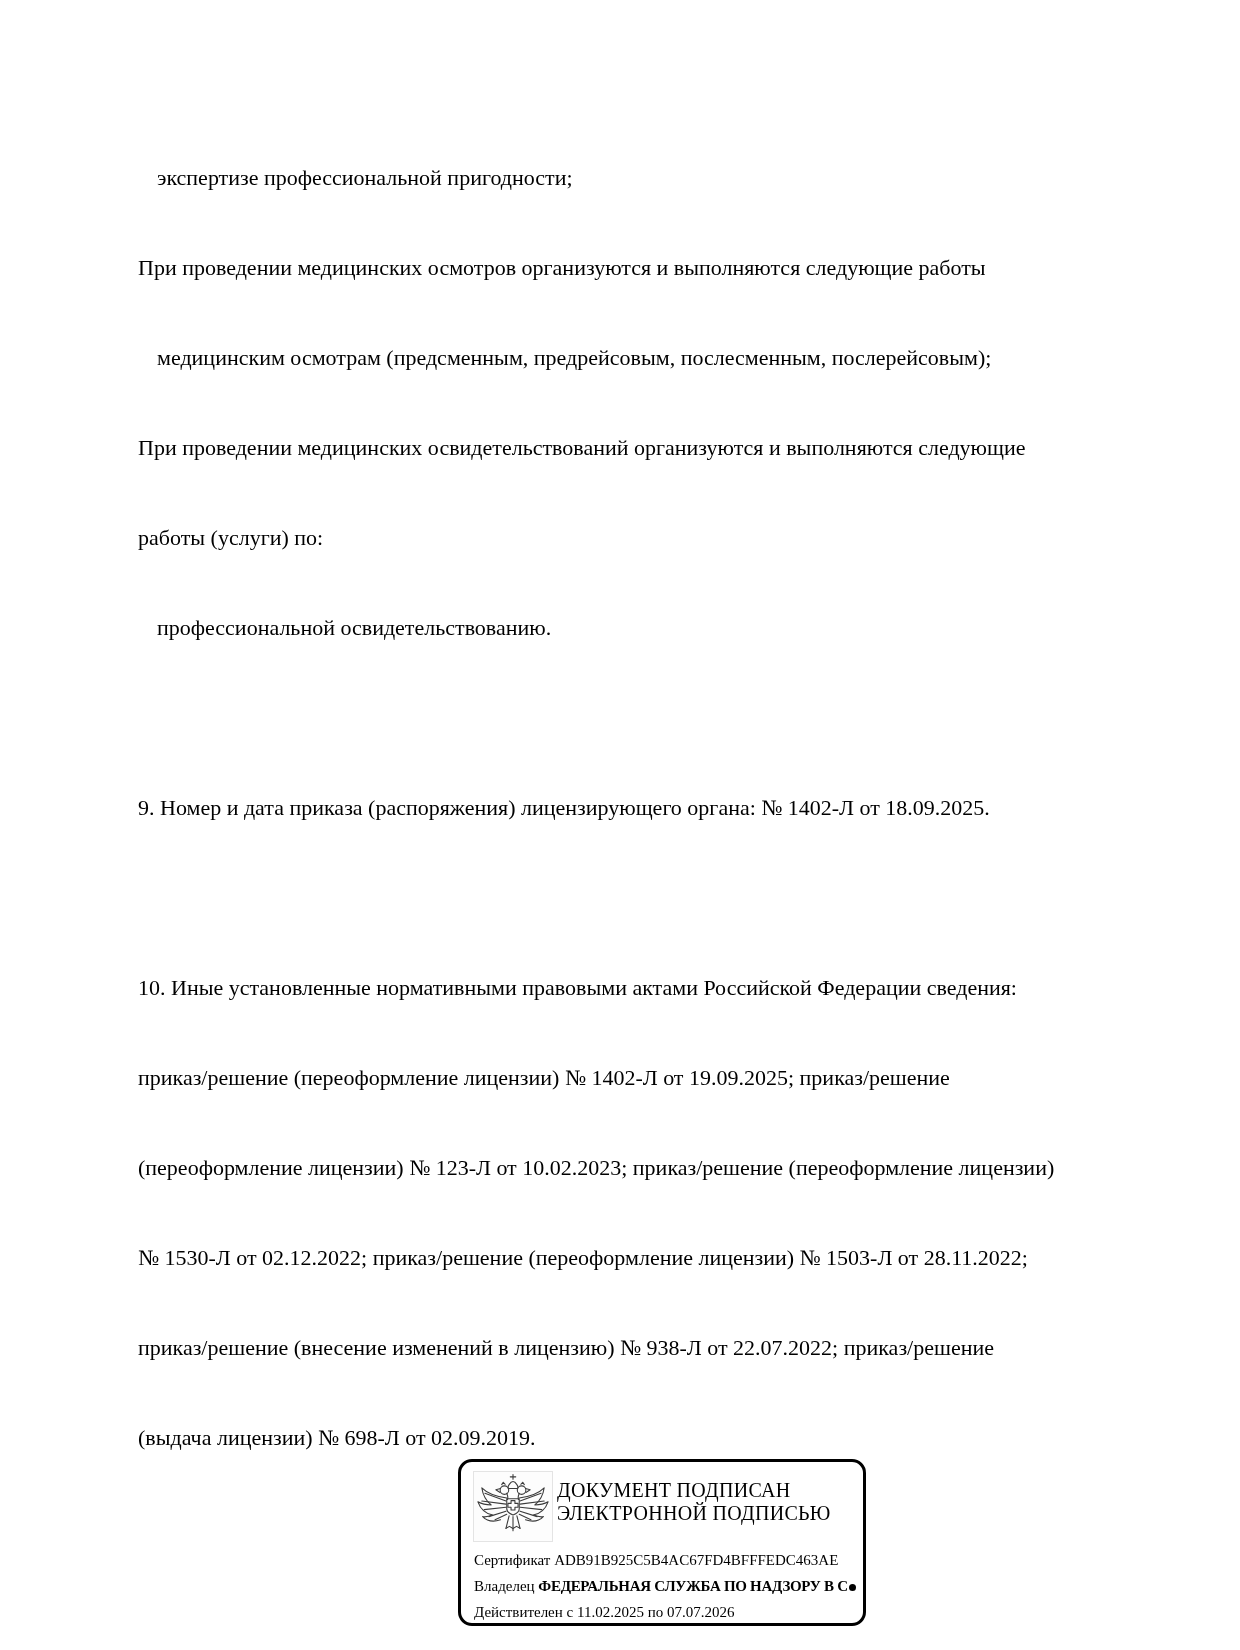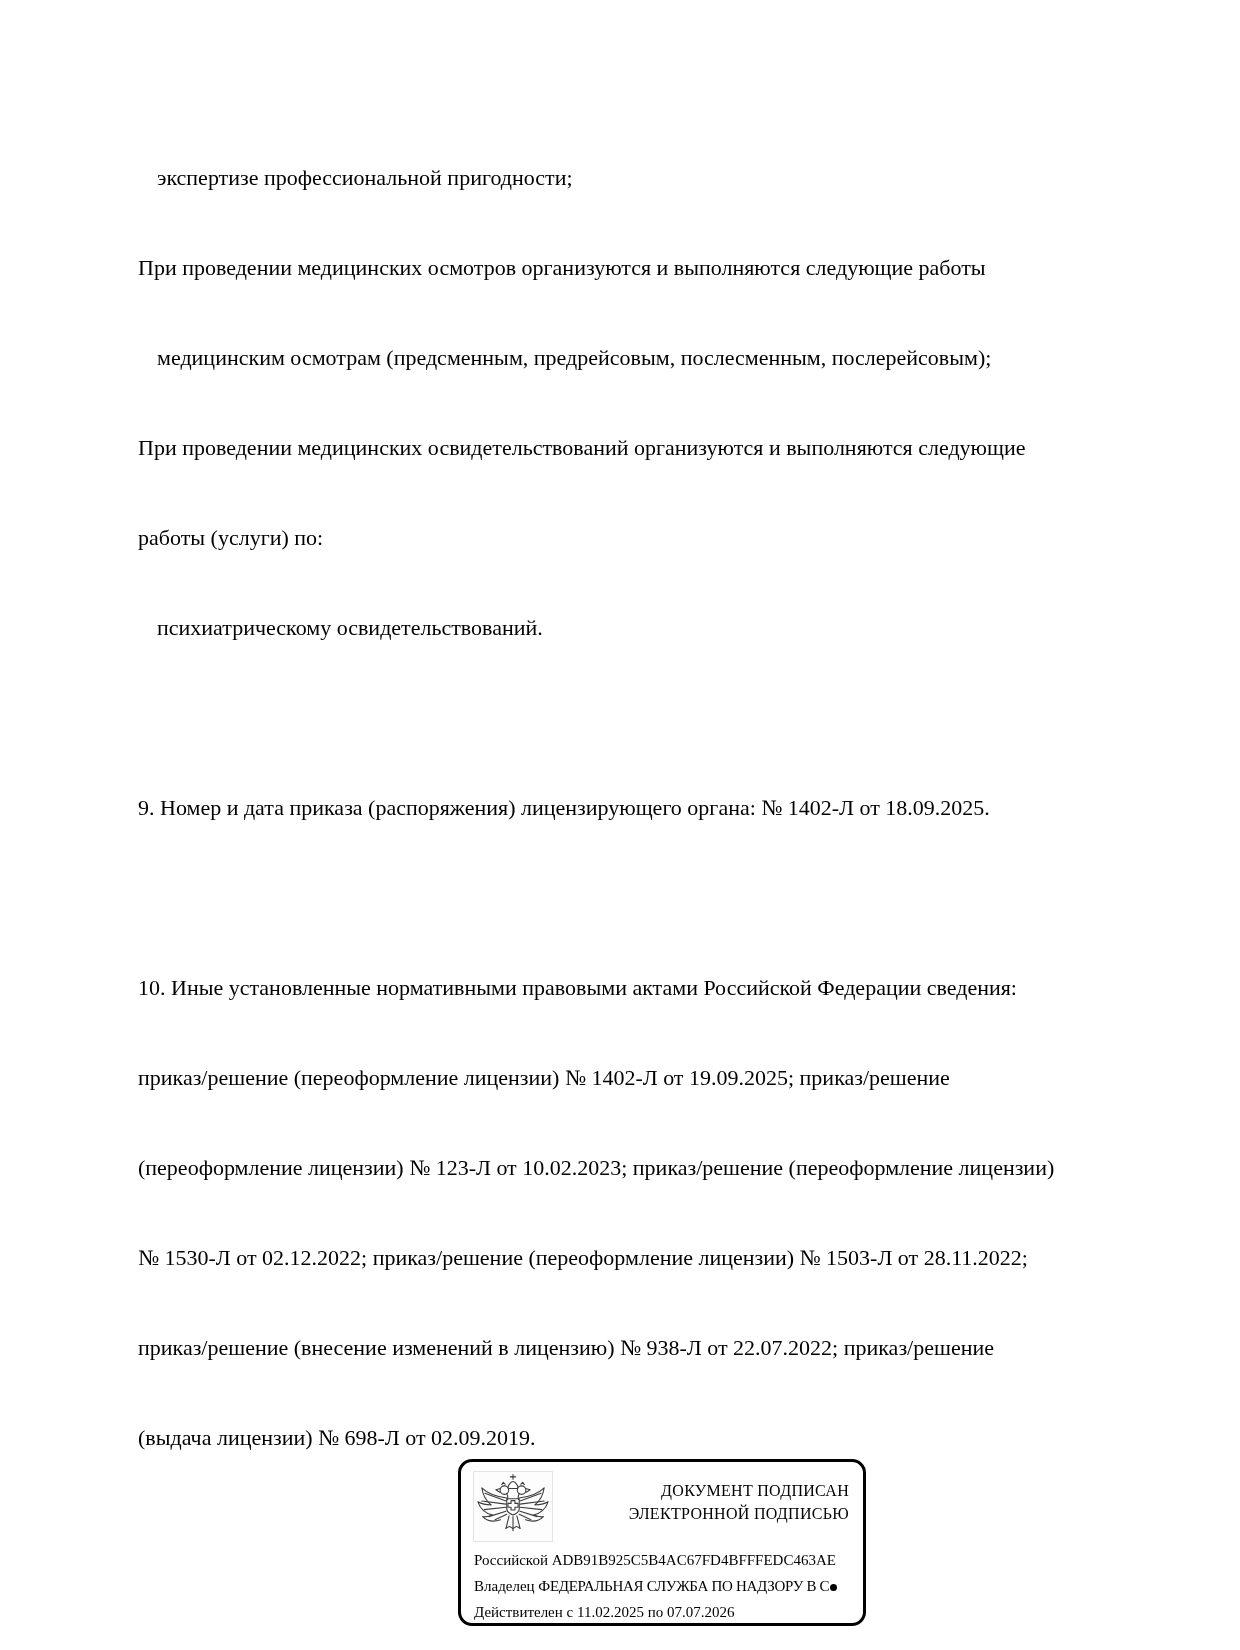--- a/index.html
+++ b/index.html
@@ -30,45 +30,45 @@
   .emblem {
     position:absolute; left:12px; top:9px;
     width:80px; height:71px;
     box-sizing:border-box;
     border:1px solid #e4e4e4;
     background:#fdfdfd;
   }
   .emblem svg { width:100%; height:100%; display:block; stroke:#3c3c3c; fill:none; stroke-width:1.4; stroke-linejoin:round; stroke-linecap:round; }
   .stamp-title {
     position:absolute; left:96px; top:17px; width:292px;
-    text-align:right;
-    font-size:16px; line-height:23px; letter-spacing:0.3px;
+    text-align:left;
+    font-size:20px; line-height:23px; letter-spacing:0.3px;
     white-space:nowrap;
   }
   .stamp-info {
     position:absolute; left:13px; top:85px; right:-3px;
     font-size:15px; line-height:26px;
     white-space:nowrap; overflow:hidden;
   }
-  .owner-strong { font-weight:normal; letter-spacing:-0.3px; }
+  .owner-strong { font-weight:bold; letter-spacing:-0.3px; }
   .clip-dot {
     display:inline-block; width:7px; height:7px; border-radius:50%;
     background:#000; margin-left:1px;
   }
 </style>
 </head>
 <body>
 
 <div class="body-text">
   <div class="line ind">  экспертизе профессиональной пригодности;</div>
   <div class="line">При проведении медицинских осмотров организуются и выполняются следующие работы</div>
   <div class="line ind">  медицинским осмотрам (предсменным, предрейсовым, послесменным, послерейсовым);</div>
   <div class="line">При проведении медицинских освидетельствований организуются и выполняются следующие</div>
   <div class="line">работы (услуги) по:</div>
-  <div class="line ind">  психиатрическому освидетельствований.</div>
+  <div class="line ind">  профессиональной освидетельствованию.</div>
   <div class="line"></div>
   <div class="line">9. Номер и дата приказа (распоряжения) лицензирующего органа: № 1402-Л от 18.09.2025.</div>
   <div class="line"></div>
   <div class="line">10. Иные установленные нормативными правовыми актами Российской Федерации сведения:</div>
   <div class="line">приказ/решение (переоформление лицензии) № 1402-Л от 19.09.2025; приказ/решение</div>
   <div class="line">(переоформление лицензии) № 123-Л от 10.02.2023; приказ/решение (переоформление лицензии)</div>
   <div class="line">№ 1530-Л от 02.12.2022; приказ/решение (переоформление лицензии) № 1503-Л от 28.11.2022;</div>
   <div class="line">приказ/решение (внесение изменений в лицензию) № 938-Л от 22.07.2022; приказ/решение</div>
   <div class="line">(выдача лицензии) № 698-Л от 02.09.2019.</div>
   <div class="line"></div>
@@ -103,17 +103,17 @@
 
       <path d="M45 56 L41 72 M50 57 L50 75 M55 56 L59 72"></path>
       <path d="M41 72 l4.5 -2.5 4.5 2.8 4.5 -2.8 4.5 2.5"></path>
     </svg>
   </div>
   <div class="stamp-title">
     <div>ДОКУМЕНТ ПОДПИСАН</div>
     <div>ЭЛЕКТРОННОЙ ПОДПИСЬЮ</div>
   </div>
   <div class="stamp-info">
-    <div class="info-line"><span>Российской</span> <span>ADB91B925C5B4AC67FD4BFFFEDC463AE</span></div>
+    <div class="info-line"><span>Сертификат</span> <span>ADB91B925C5B4AC67FD4BFFFEDC463AE</span></div>
     <div class="info-line"><span>Владелец</span> <span class="owner-strong">ФЕДЕРАЛЬНАЯ СЛУЖБА ПО НАДЗОРУ В С</span><span class="clip-dot"></span></div>
     <div class="info-line"><span>Действителен с 11.02.2025 по 07.07.2026</span></div>
   </div>
 </div>
 
 </body></html>

